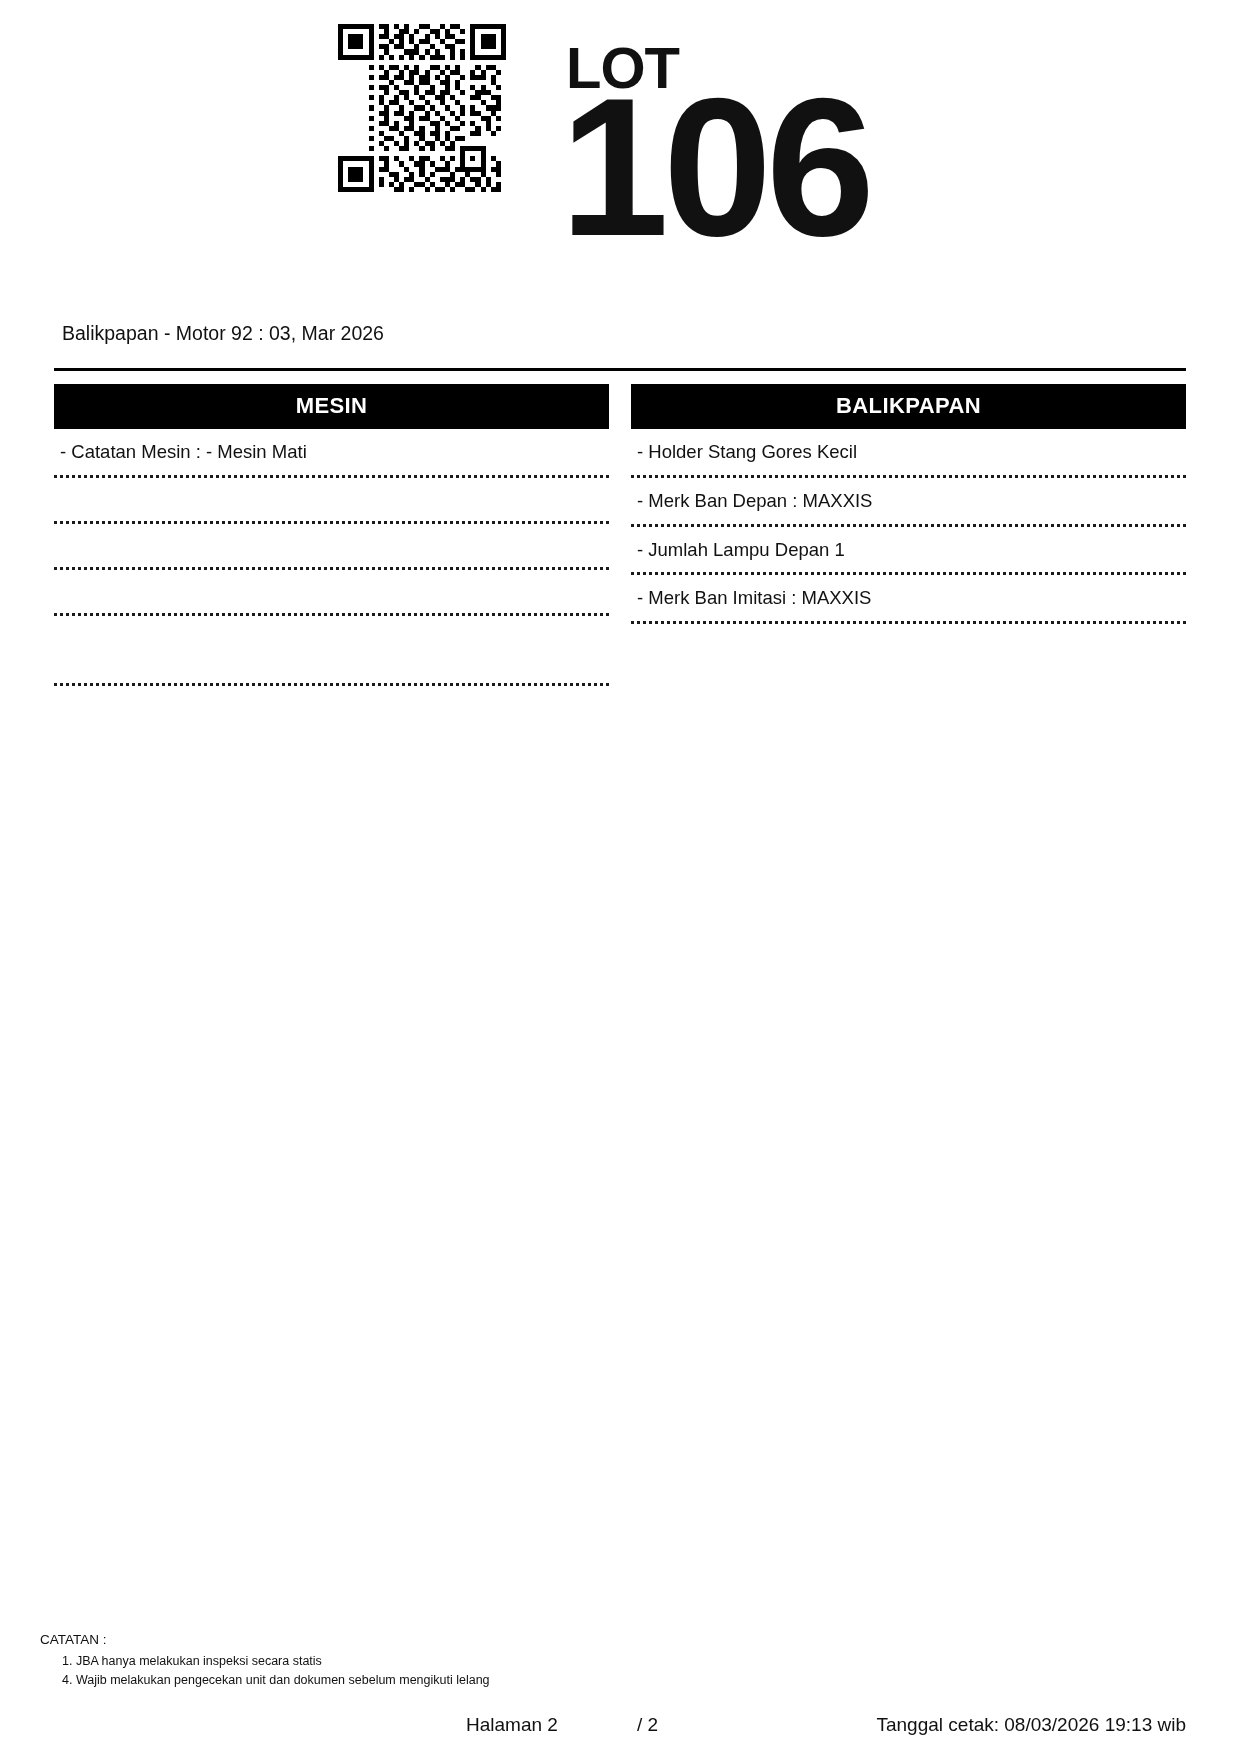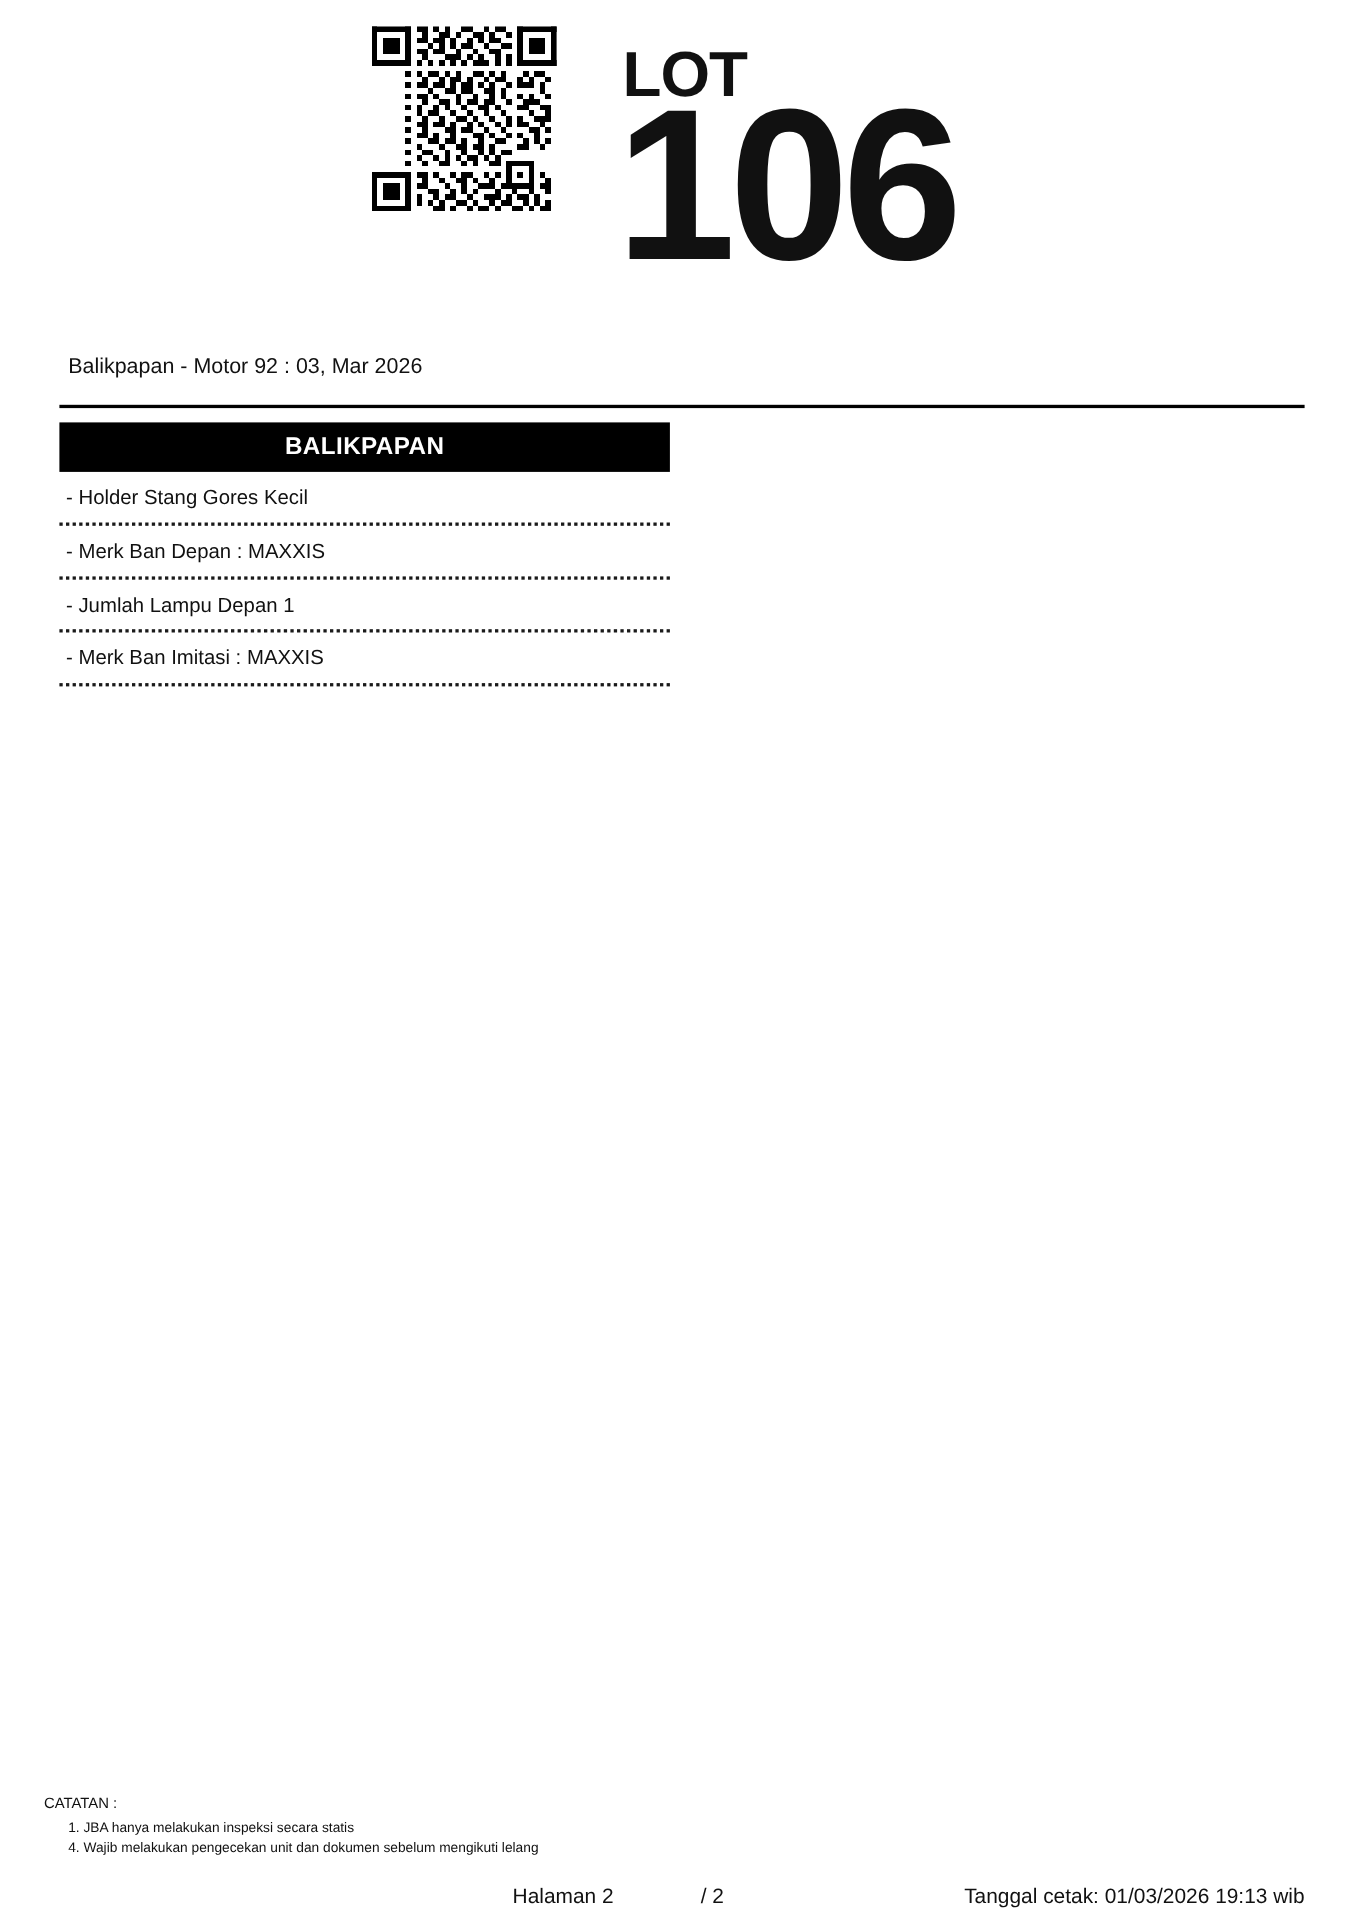--- a/index.html
+++ b/index.html
@@ -432,20 +432,30 @@
     <div class="addr">
       <div>Balikpapan - Motor 92 : 03, Mar 2026</div>
       <div>BALIKPAPAN - Jl. Mayor Pol. Zainal Arifin no. 58,</div>
     </div>
   </div>
 
   <div class="rule"></div>
 
   <div class="columns">
 
+    <div class="col">
+      <div class="col-head">MESIN</div>
+      <div class="rows">
+        <div class="row">- Catatan Mesin :  - Mesin Mati</div>
+        <div class="row empty"></div>
+        <div class="row empty"></div>
+        <div class="row empty"></div>
+        <div class="row empty tall"></div>
+      </div>
+    </div>
 
     <div class="col">
       <div class="col-head">BALIKPAPAN</div>
       <div class="rows">
         <div class="row">- Holder Stang Gores Kecil</div>
         <div class="row">- Merk Ban Depan : MAXXIS</div>
         <div class="row">- Jumlah Lampu Depan 1</div>
         <div class="row">- Merk Ban Imitasi : MAXXIS</div>
       </div>
     </div>
@@ -456,17 +466,17 @@
     <div class="catatan">
       <div class="title">CATATAN :</div>
       <ol>
         <li>1. JBA hanya melakukan inspeksi secara statis</li>
         <li>4. Wajib melakukan pengecekan unit dan dokumen sebelum mengikuti lelang</li>
       </ol>
     </div>
     <div class="footer-bottom">
       <div class="page-no">Halaman 2</div>
       <div class="page-total">/ 2</div>
-      <div class="print-date">Tanggal cetak: 01/03/2026 19:13 wib</div>
+      <div class="print-date">Tanggal cetak: 08/03/2026 19:13 wib</div>
     </div>
   </div>
 
 </div>
 
 </body></html>

